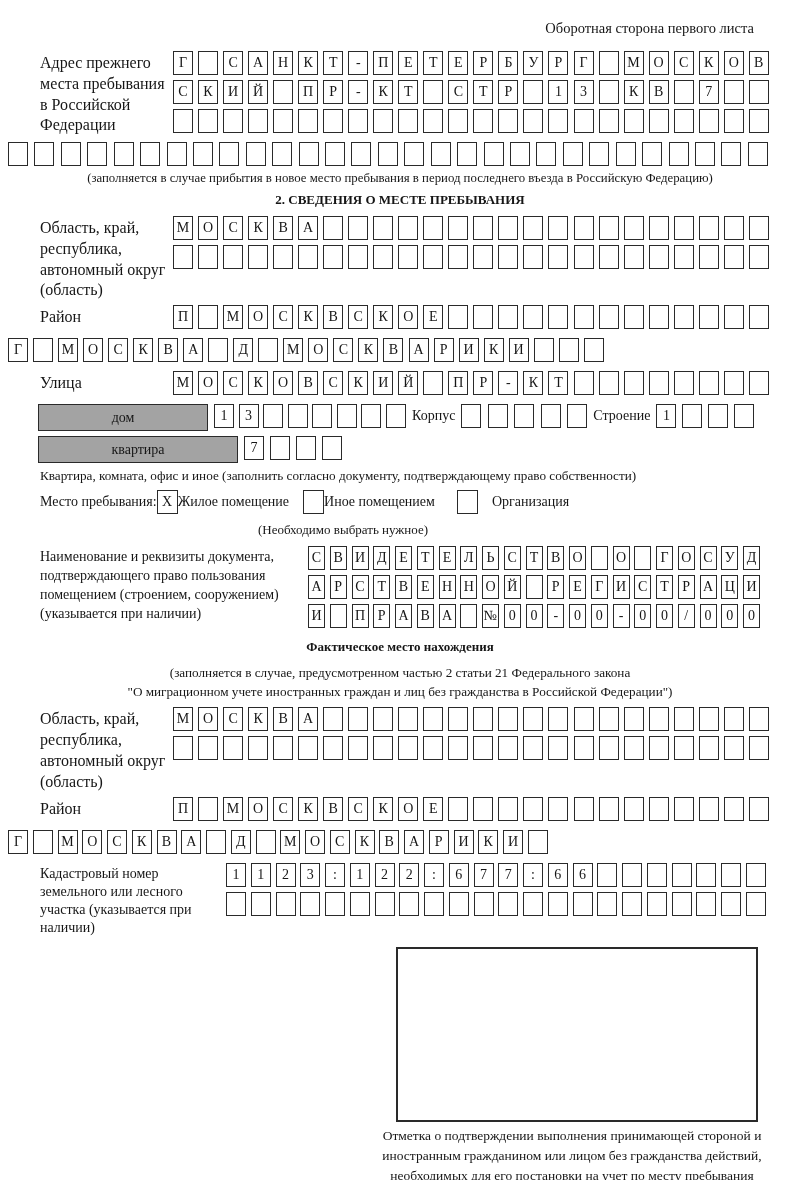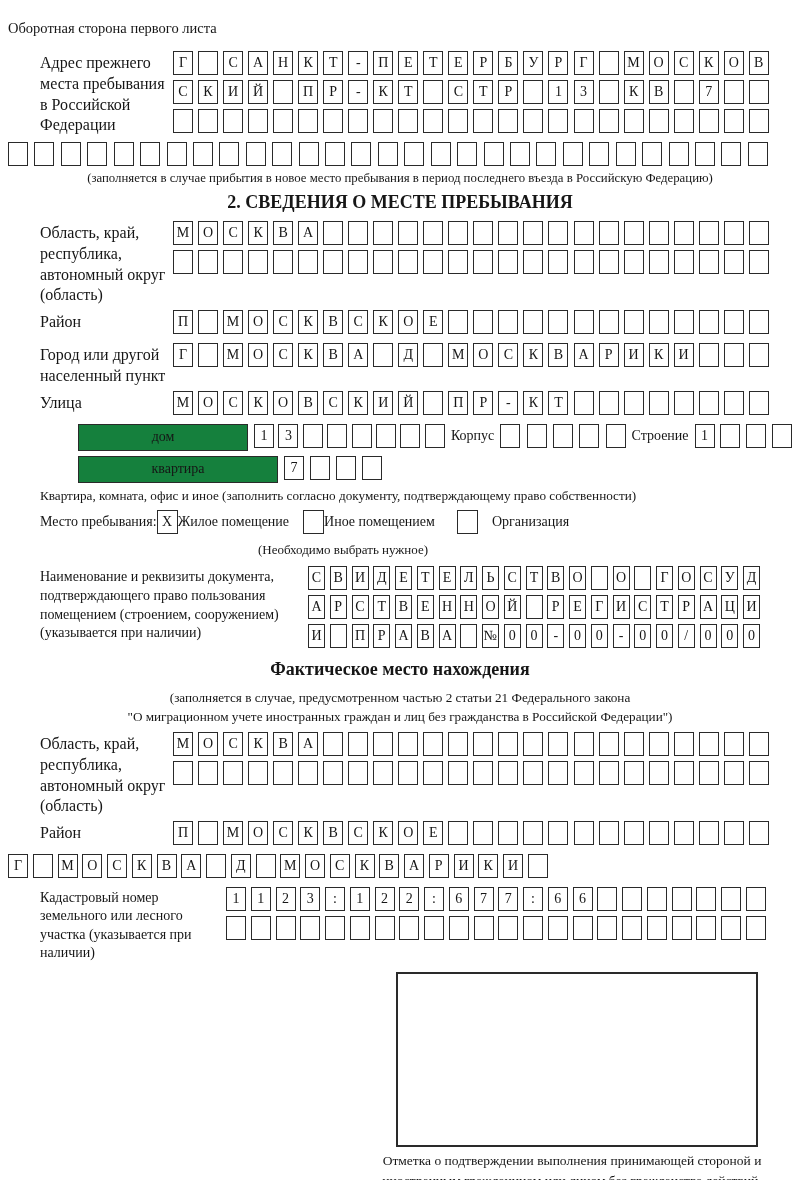--- a/index.html
+++ b/index.html
@@ -5,21 +5,21 @@
   html,body{margin:0;padding:0;background:#fff;}
   body{
     width:800px;height:1180px;
     font-family:"Liberation Serif", serif;
     color:#161616;
     position:relative;
     overflow:hidden;
   }
   .page{padding:8px 8px 0 8px;}
   .head-note{
-    font-size:14.5px;padding-right:38px;margin-top:12px;margin-bottom:14px;
+    text-align:right;font-size:14.5px;padding-right:38px;margin-top:12px;margin-bottom:14px;
   }
   
   .cr{display:flex;justify-content:space-between;margin-bottom:5px;}
   .cell{
     width:20px;height:24px;box-sizing:border-box;
     border:1.6px solid #2a2a2a;
     display:flex;align-items:center;justify-content:center;
     font-size:14px;line-height:1;background:#fff;
   }
   .w24{width:596px;}
@@ -41,26 +41,26 @@
     padding:2px 8px 0 32px;font-size:14px;line-height:1.35;
   }
   .cells-col{flex:1;}
   .note{
     text-align:center;font-size:12.8px;margin:2px 0 6px 0;
   }
   .note-left{
     font-size:13.2px;margin:0 0 6px 32px;
   }
   .sec-title{
-    text-align:center;font-weight:bold;font-size:18px;margin:6px 0 8px 0;
+    text-align:center;font-weight:bold;font-size:13px;margin:6px 0 8px 0;
   }
   .labelbox{
     box-sizing:border-box;border:1.6px solid #2a2a2a;height:27px;
     display:flex;align-items:center;justify-content:center;
-    font-size:14px;background:#15803d;flex:none;margin-left:40px;
+    font-size:14px;background:#a3a3a3;flex:none;
   }
   .inline-lbl{font-size:14px;padding-top:4px;flex:none;}
   .housrow{display:flex;align-items:flex-start;margin:2px 0 3px 30px;gap:6px;}
   .stay-row{display:flex;align-items:center;margin:6px 0 2px 32px;font-size:14px;}
   .chk{
     width:21px;height:24px;box-sizing:border-box;border:1.6px solid #2a2a2a;
     display:flex;align-items:center;justify-content:center;font-size:14px;flex:none;
   }
   .choose-note{font-size:13px;margin:8px 0 8px 250px;}
   .fact-note{text-align:center;font-size:13.2px;line-height:1.45;margin-bottom:6px;}
@@ -280,21 +280,20 @@
         <span class="cell"></span>
         <span class="cell"></span>
         <span class="cell"></span>
         <span class="cell"></span>
         <span class="cell"></span>
         <span class="cell"></span>
       </div>
   </div>
 
   <div class="frow">
-    <div class="flabel">Город или другой населенный пункт</div>
     <div class="cr w24">
         <span class="cell">Г</span>
         <span class="cell"></span>
         <span class="cell">М</span>
         <span class="cell">О</span>
         <span class="cell">С</span>
         <span class="cell">К</span>
         <span class="cell">В</span>
         <span class="cell">А</span>
         <span class="cell"></span>

